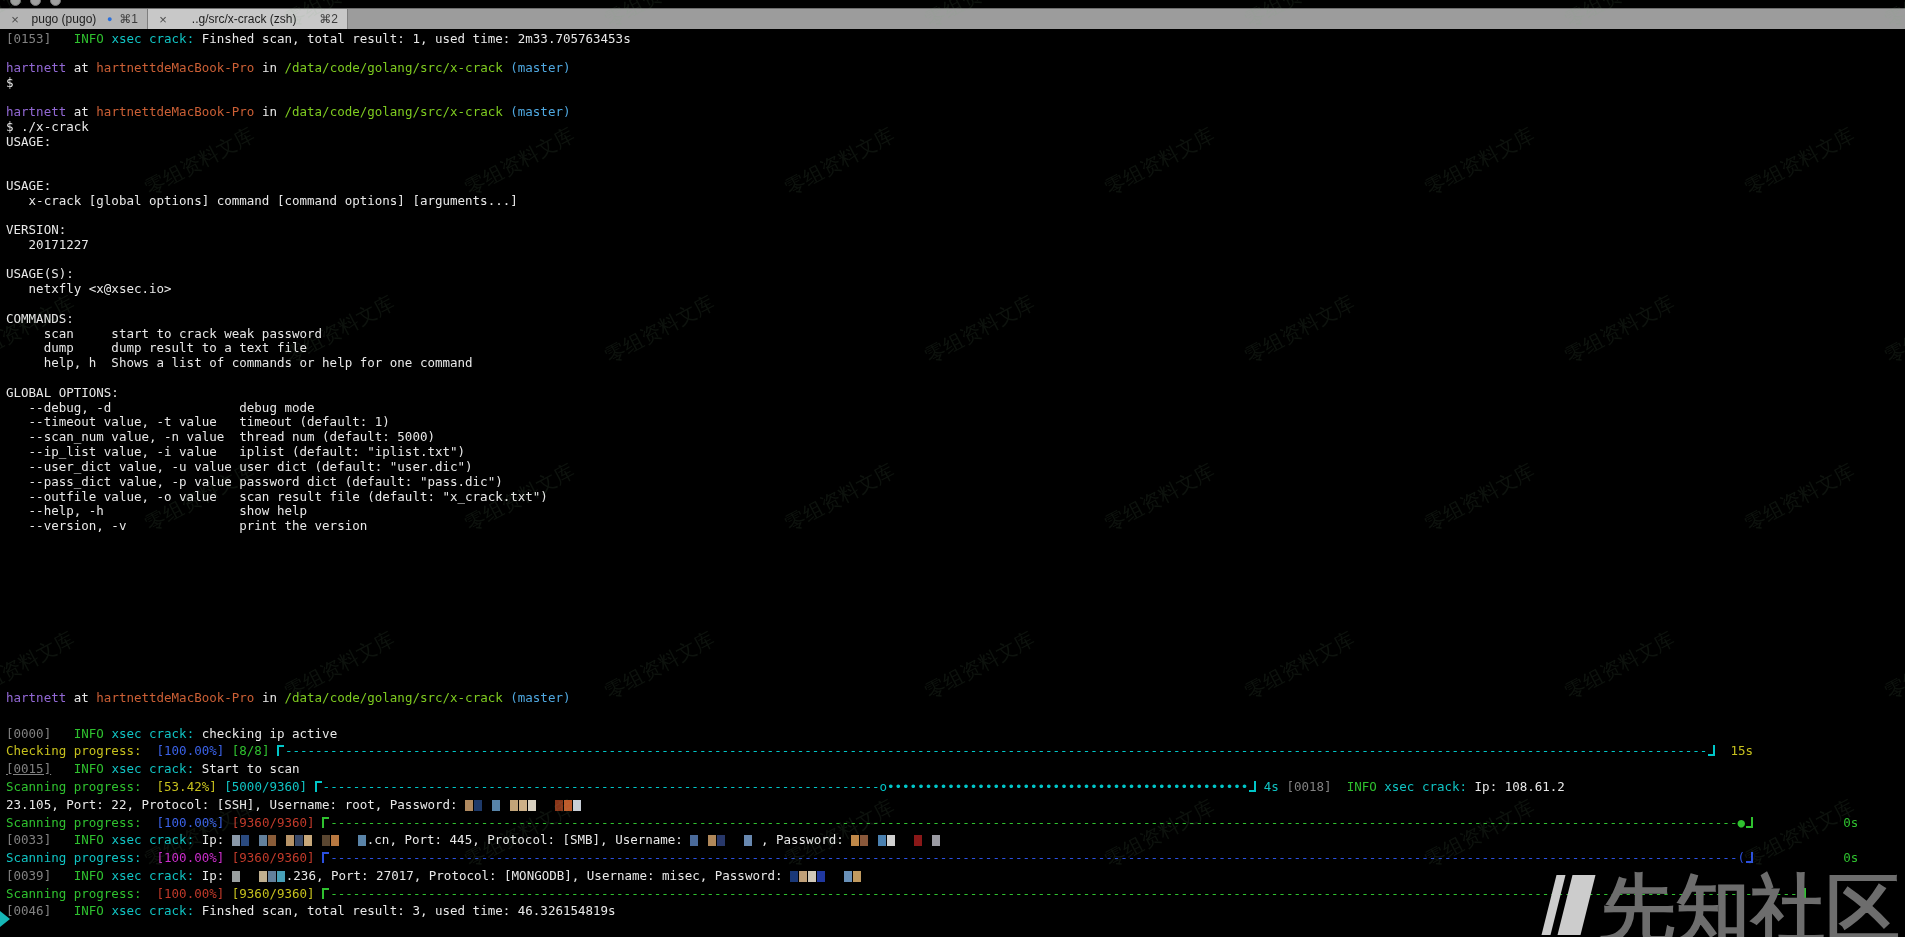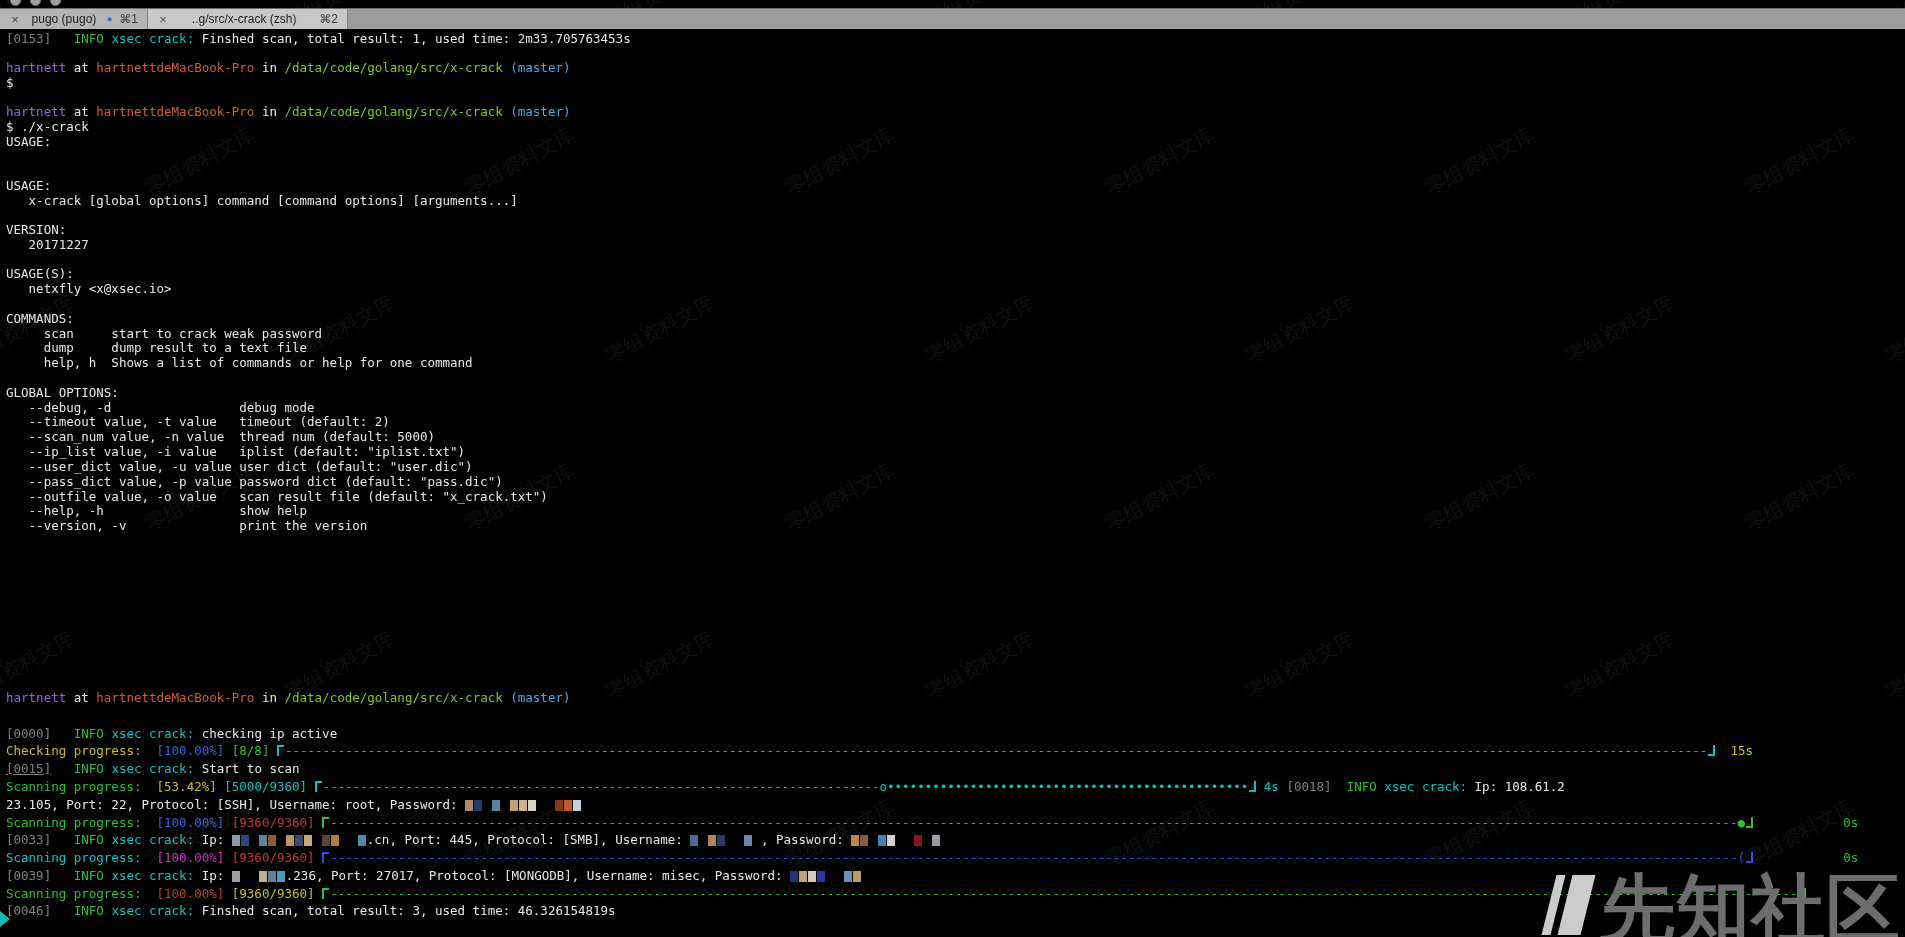--- a/index.html
+++ b/index.html
@@ -88,21 +88,21 @@
       <div class="ln" style="top: 193px;"><span style="color: rgb(232, 232, 232);">VERSION:</span></div>
       <div class="ln" style="top: 208px;"><span style="color: rgb(232, 232, 232);">   20171227</span></div>
       <div class="ln" style="top: 237px;"><span style="color: rgb(232, 232, 232);">USAGE(S):</span></div>
       <div class="ln" style="top: 252px;"><span style="color: rgb(232, 232, 232);">   netxfly &lt;x@xsec.io&gt;</span></div>
       <div class="ln" style="top: 282px;"><span style="color: rgb(232, 232, 232);">COMMANDS:</span></div>
       <div class="ln" style="top: 297px;"><span style="color: rgb(232, 232, 232);">     scan     start to crack weak password</span></div>
       <div class="ln" style="top: 311px;"><span style="color: rgb(232, 232, 232);">     dump     dump result to a text file</span></div>
       <div class="ln" style="top: 326px;"><span style="color: rgb(232, 232, 232);">     help, h  Shows a list of commands or help for one command</span></div>
       <div class="ln" style="top: 356px;"><span style="color: rgb(232, 232, 232);">GLOBAL OPTIONS:</span></div>
       <div class="ln" style="top: 371px;"><span style="color: rgb(232, 232, 232);">   --debug, -d                 debug mode</span></div>
-      <div class="ln" style="top: 385px;"><span style="color: rgb(232, 232, 232);">   --timeout value, -t value   timeout (default: 2)</span></div>
+      <div class="ln" style="top: 385px;"><span style="color: rgb(232, 232, 232);">   --timeout value, -t value   timeout (default: 1)</span></div>
       <div class="ln" style="top: 400px;"><span style="color: rgb(232, 232, 232);">   --scan_num value, -n value  thread num (default: 5000)</span></div>
       <div class="ln" style="top: 415px;"><span style="color: rgb(232, 232, 232);">   --ip_list value, -i value   iplist (default: "iplist.txt")</span></div>
       <div class="ln" style="top: 430px;"><span style="color: rgb(232, 232, 232);">   --user_dict value, -u value user dict (default: "user.dic")</span></div>
       <div class="ln" style="top: 445px;"><span style="color: rgb(232, 232, 232);">   --pass_dict value, -p value password dict (default: "pass.dic")</span></div>
       <div class="ln" style="top: 460px;"><span style="color: rgb(232, 232, 232);">   --outfile value, -o value   scan result file (default: "x_crack.txt")</span></div>
       <div class="ln" style="top: 474px;"><span style="color: rgb(232, 232, 232);">   --help, -h                  show help</span></div>
       <div class="ln" style="top: 489px;"><span style="color: rgb(232, 232, 232); text-align: right;">   --version, -v               print the version</span></div>
       <div class="ln" style="top: 661px;"><span style="color: rgb(146, 104, 212);">hartnett</span><span style="color: rgb(232, 232, 232);"> at </span><span style="color: rgb(203, 95, 53);">hartnettdeMacBook-Pro</span><span style="color: rgb(232, 232, 232);"> in </span><span style="color: rgb(126, 203, 32);">/data/code/golang/src/x-crack</span><span style="color: rgb(232, 232, 232);"> </span><span style="color: rgb(79, 168, 224);">(master)</span></div>
       <div class="ln" style="top: 697px;"><span style="color: rgb(130, 130, 130);">[0000]</span><span style="color: rgb(232, 232, 232);">   </span><span style="color: rgb(47, 193, 47);">INFO</span><span style="color: rgb(232, 232, 232);"> </span><span style="color: rgb(16, 195, 195);">xsec crack:</span><span style="color: rgb(232, 232, 232);"> checking ip active</span></div>
       <div class="ln" style="top: 714px;"><span style="color: rgb(198, 192, 29);">Checking progress:</span><span style="color: rgb(232, 232, 232);">  </span><span style="color: rgb(59, 98, 232);">[100.00%]</span><span style="color: rgb(232, 232, 232);"> </span><span style="color: rgb(47, 193, 47);">[8/8]</span><span style="color: rgb(232, 232, 232);"> </span><span class="cnl" style="border-color: rgb(0, 198, 200);"></span><span style="color: rgb(0, 198, 200);">---------------------------------------------------------------------------------------------------------------------------------------------------------------------------------------------</span><span class="cnr" style="border-color: rgb(0, 198, 200);"></span><span style="color: rgb(232, 232, 232);">  </span><span style="color: rgb(198, 192, 29);">15s</span></div>

